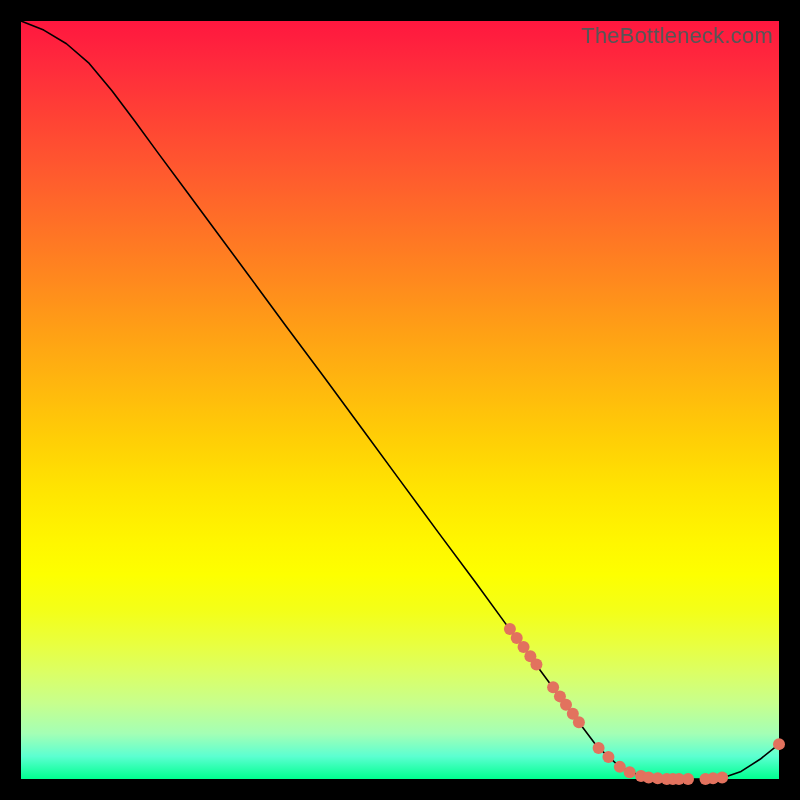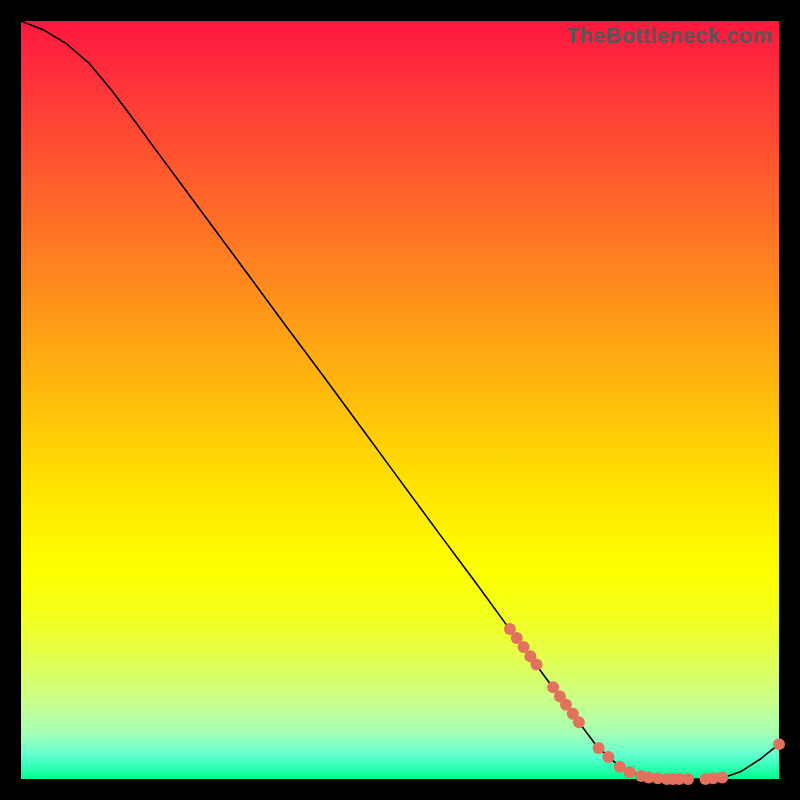--- a/index.html
+++ b/index.html
@@ -37,21 +37,21 @@
       #5cffd1 97%,
       #00ff90 100%
     );
   }
   .watermark {
     position: absolute;
     top: 2px;
     right: 6px;
     font-family: Arial, Helvetica, sans-serif;
     font-size: 22px;
-    font-weight: 700;
+    font-weight: 400;
     color: #565656;
     letter-spacing: 0.2px;
   }
   svg.curve {
     position: absolute;
     left: 0; top: 0;
     width: 758px;
     height: 758px;
     overflow: visible;
   }

